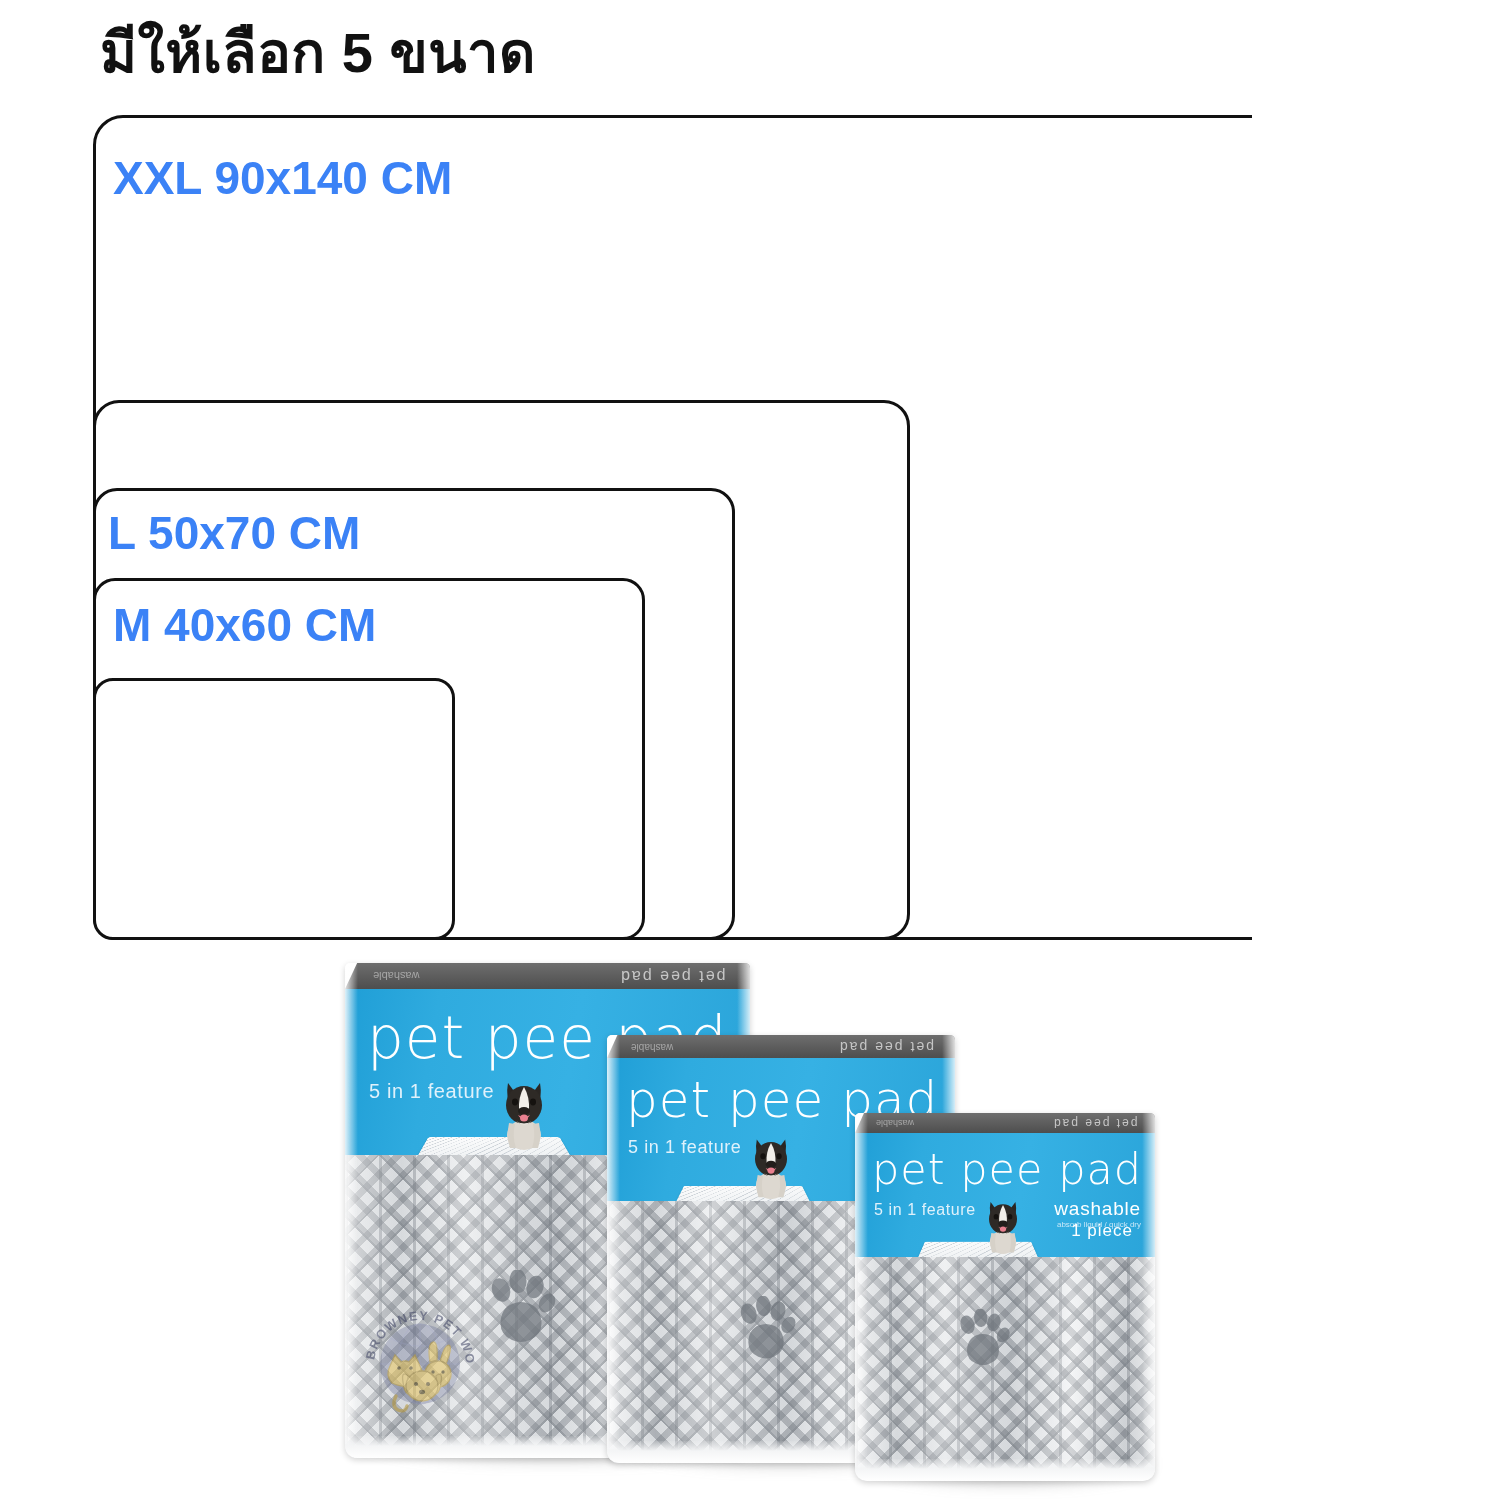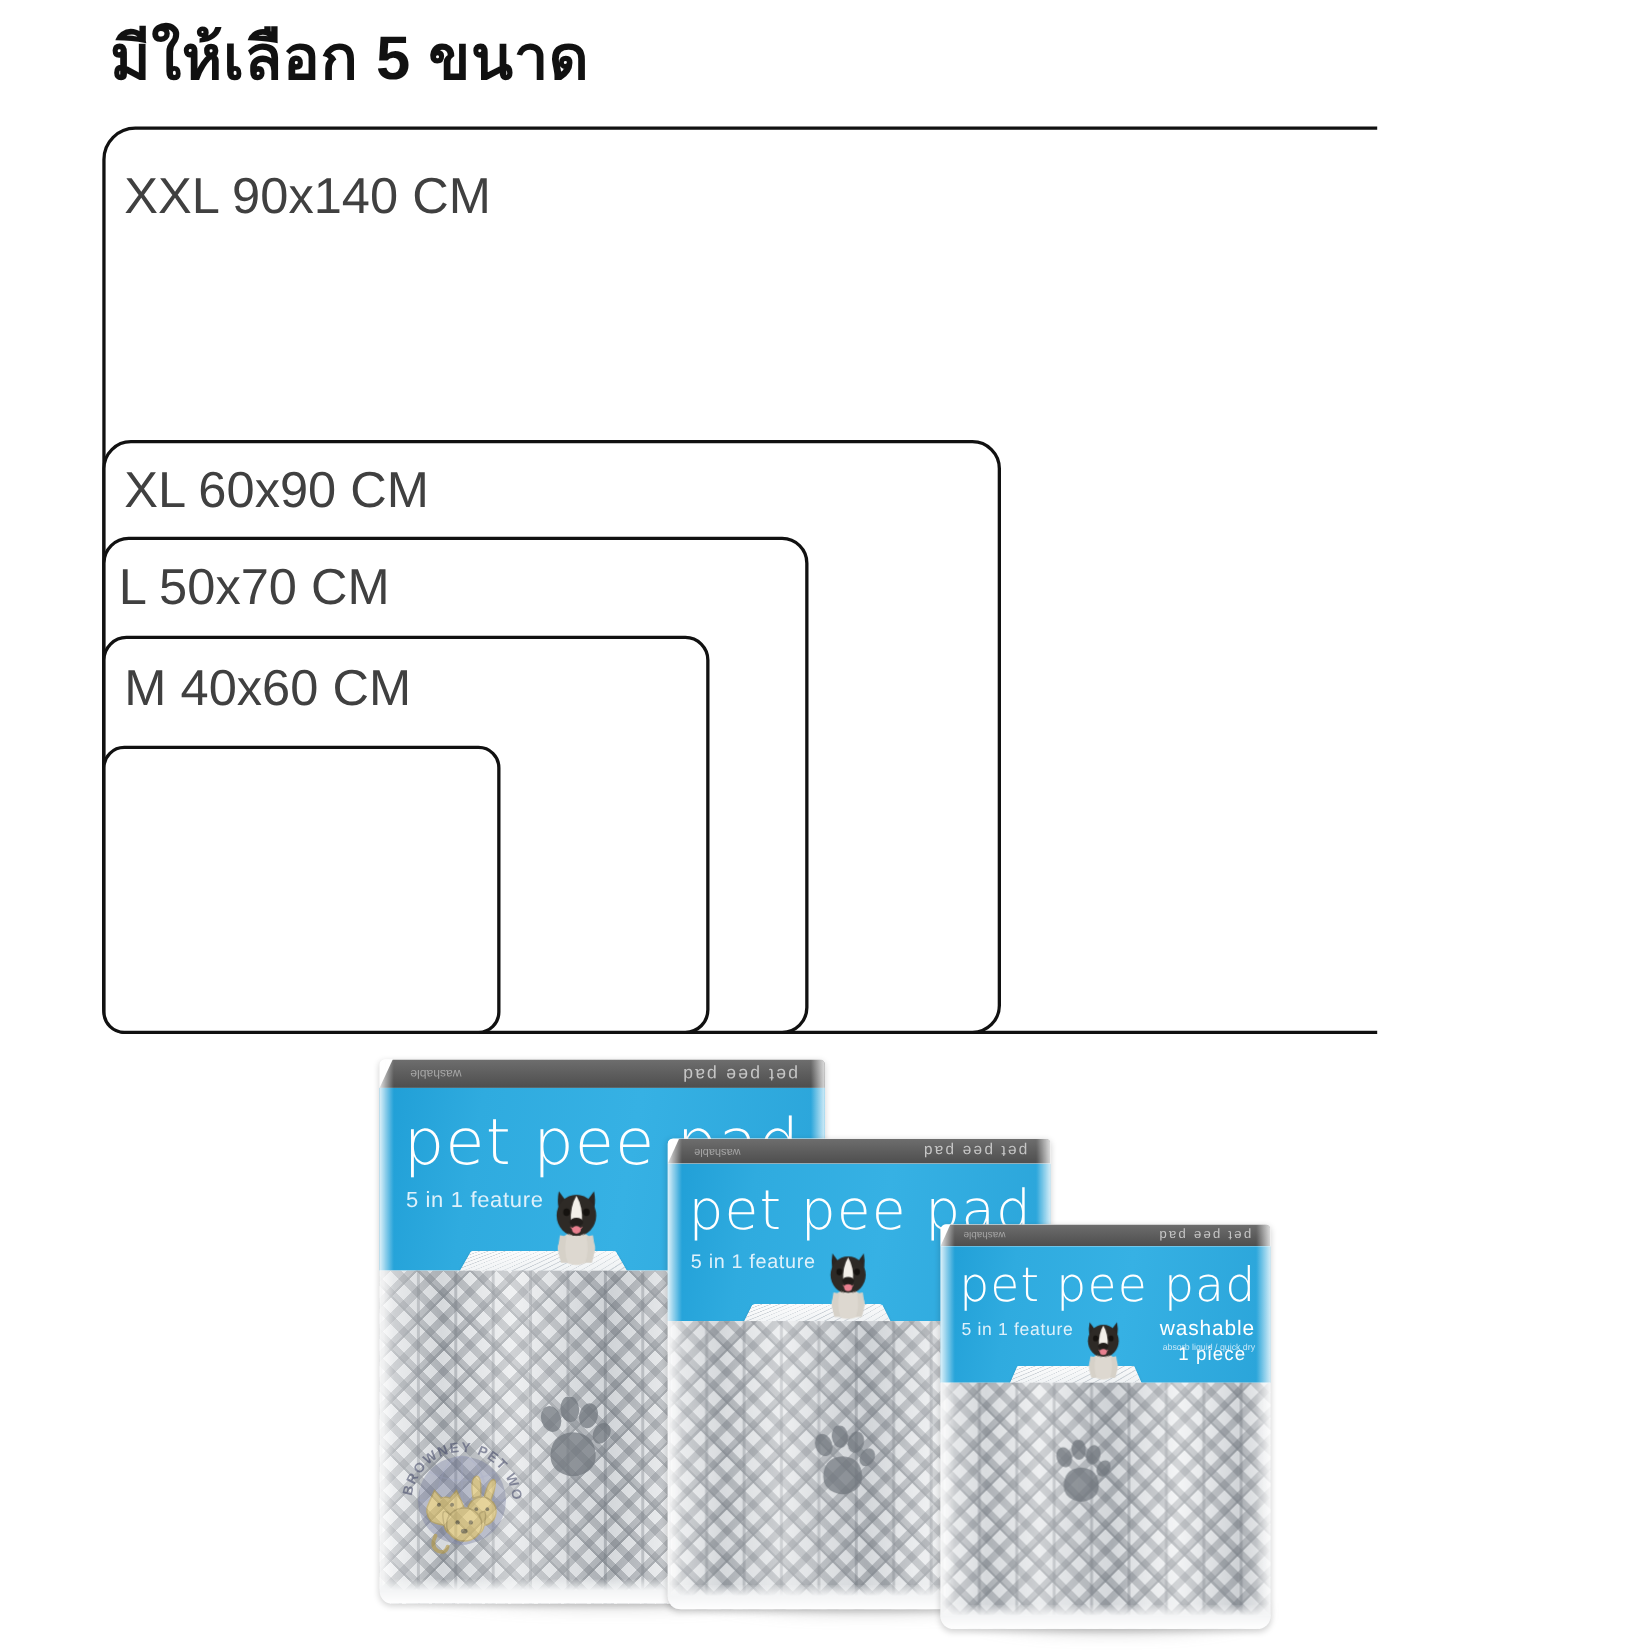--- a/index.html
+++ b/index.html
@@ -35,22 +35,22 @@
   .size-box {
     position: absolute;
     border: 3px solid #111111;
     background: transparent;
     box-sizing: border-box;
   }
   .size-box.filled { background: #ffffff; }
   .size-label {
     position: absolute;
     font-size: 46px;
-    font-weight: 400;
-    color: #404040;
+    font-weight: 700;
+    color: #3b82f6;
     white-space: nowrap;
     line-height: 1;
   }
 
   
   .package {
     position: absolute;
   }
   .pkg-shadow {
     position: absolute;
@@ -232,21 +232,20 @@
 
   <div class="size-box filled" style="left:93px; top:400px; width:817px; height:540px; border-radius:26px; z-index:2;"></div>
 
   <div class="size-box filled" style="left:93px; top:488px; width:642px; height:452px; border-radius:24px; z-index:3;"></div>
 
   <div class="size-box filled" style="left:93px; top:578px; width:552px; height:362px; border-radius:22px; z-index:4;"></div>
 
   <div class="size-box filled" style="left:93px; top:678px; width:362px; height:262px; border-radius:20px; z-index:5;"></div>
 
   <div class="size-label" style="left:113px; top:155px; z-index:10;">XXL 90x140 CM</div>
-  <div class="size-label" style="left:113px; top:422px; z-index:10;">XL 60x90 CM</div>
   <div class="size-label" style="left:108px; top:510px; z-index:10;">L 50x70 CM</div>
   <div class="size-label" style="left:113px; top:602px; z-index:10;">M 40x60 CM</div>
 
   <div class="package" style="left:345px; top:963px; width:405px; height:495px; z-index:20;">
     <div class="pkg-shadow"></div>
     <div class="pkg-body">
 
       <div class="pkg-top" style="height:26px; clip-path: polygon(3% 0, 100% 0, 100% 100%, 0 100%);">
         <div class="pkg-top-mark" style="font-size:11px;">washable</div>
         <div class="pkg-top-text" style="font-size:16px;">pet pee pad</div>

